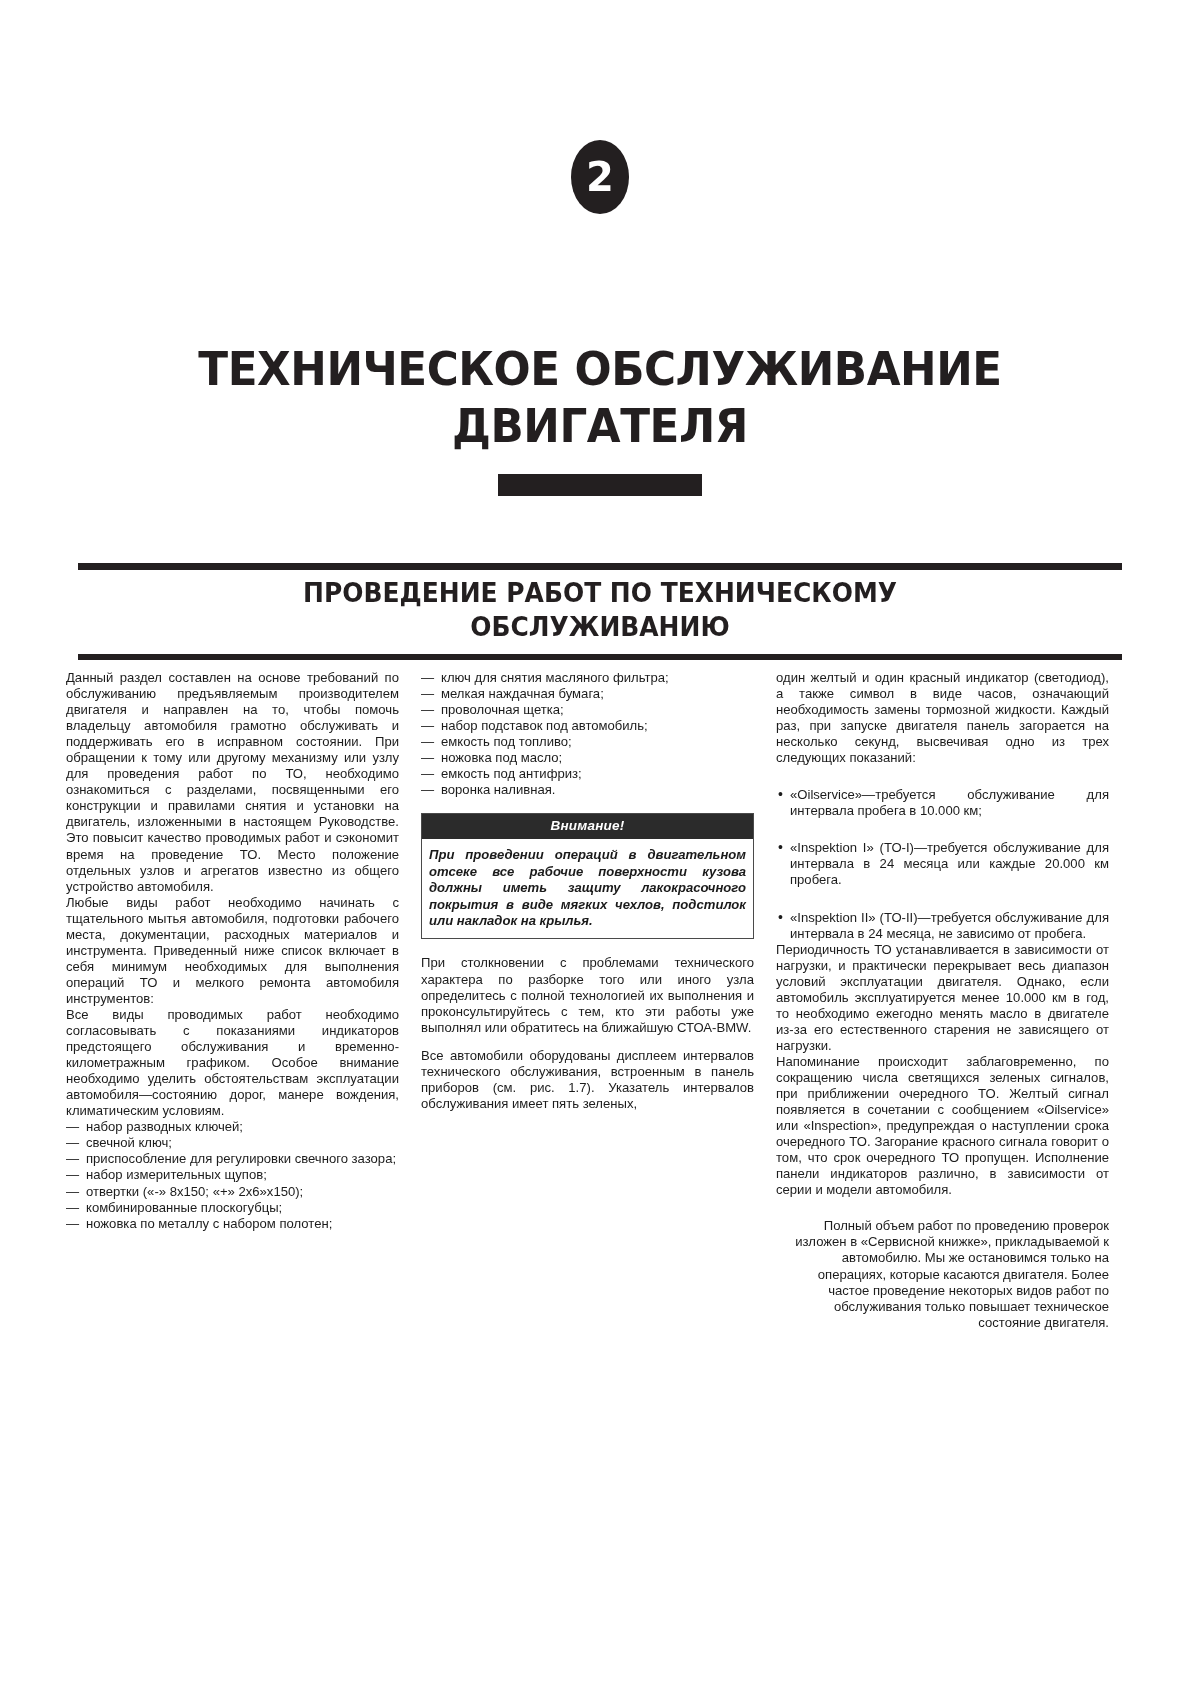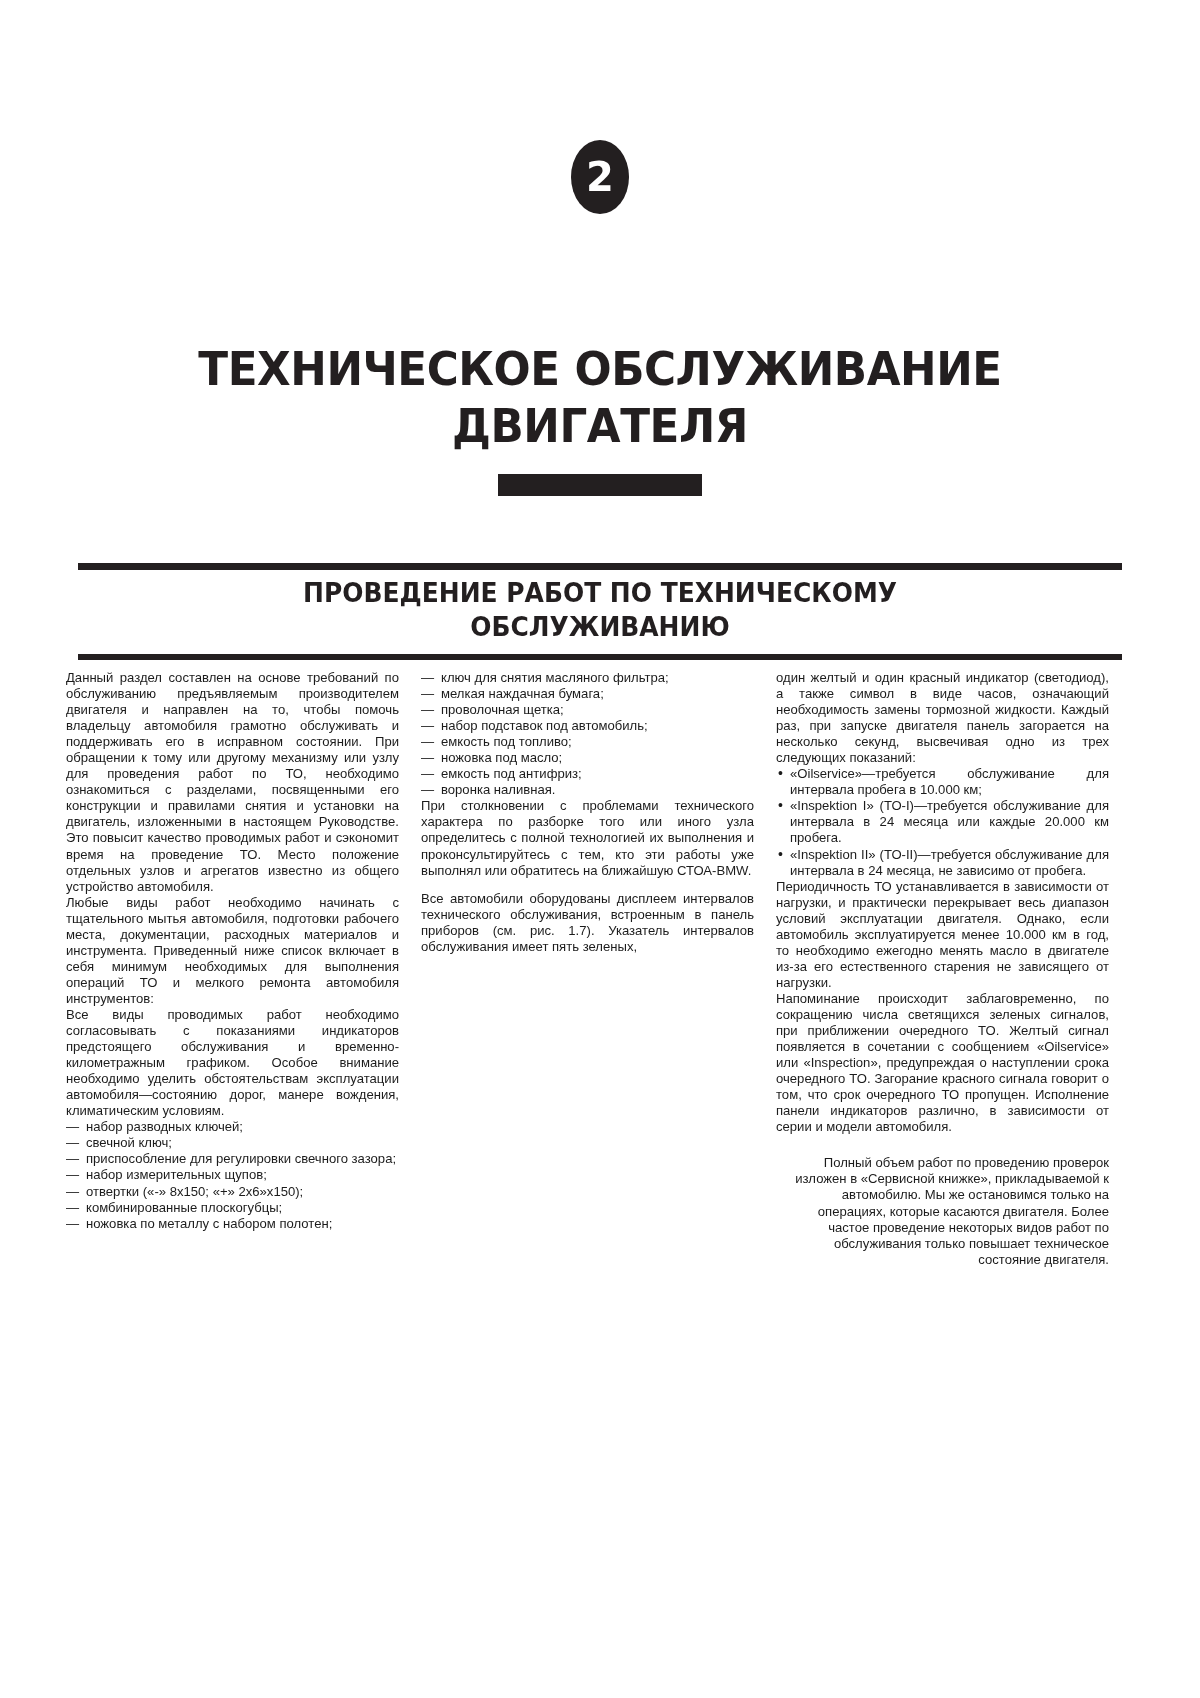--- a/index.html
+++ b/index.html
@@ -150,20 +150,21 @@
   ul.dashlist > li::before {
     content: "—";
     position: absolute;
     left: 0;
     top: 0;
   }
   ul.dotlist > li {
     position: relative;
     padding-left: 14px;
     text-align: justify;
+    margin-top: 21px;
   }
   ul.dotlist > li::before {
     content: "•";
     position: absolute;
     left: 2px;
     top: -1px;
     font-size: 14px;
   }
 
   
@@ -262,20 +263,24 @@
         <li>ключ для снятия масляного фильтра;</li>
         <li>мелкая наждачная бумага;</li>
         <li>проволочная щетка;</li>
         <li>набор подставок под автомобиль;</li>
         <li>емкость под топливо;</li>
         <li>ножовка под масло;</li>
         <li>емкость под антифриз;</li>
         <li>воронка наливная.</li>
       </ul>
 
+      <div class="warnbox">
+        <div class="warn-title">Внимание!</div>
+        <div class="warn-body">При проведении операций в двигательном отсеке все рабочие поверхности кузова должны иметь защиту лакокрасочного покрытия в виде мягких чехлов, подстилок или накладок на крылья.</div>
+      </div>
 
       <p>При столкновении с проблемами технического характера по разборке того или иного узла определитесь с полной технологией их выполнения и проконсультируйтесь с тем, кто эти работы уже выполнял или обратитесь на ближайшую СТОА-BMW.</p>
 
       <div class="gap-after-subhead"></div>
 
       <p>Все автомобили оборудованы дисплеем интервалов технического обслуживания, встроенным в панель приборов (см. рис. 1.7). Указатель интервалов обслуживания имеет пять зеленых,</p>
     </div>
 
     <div class="col">
       <p>один желтый и один красный индикатор (светодиод), а также символ в виде часов, означающий необходимость замены тормозной жидкости. Каждый раз, при запуске двигателя панель загорается на несколько секунд, высвечивая одно из трех следующих показаний:</p>

